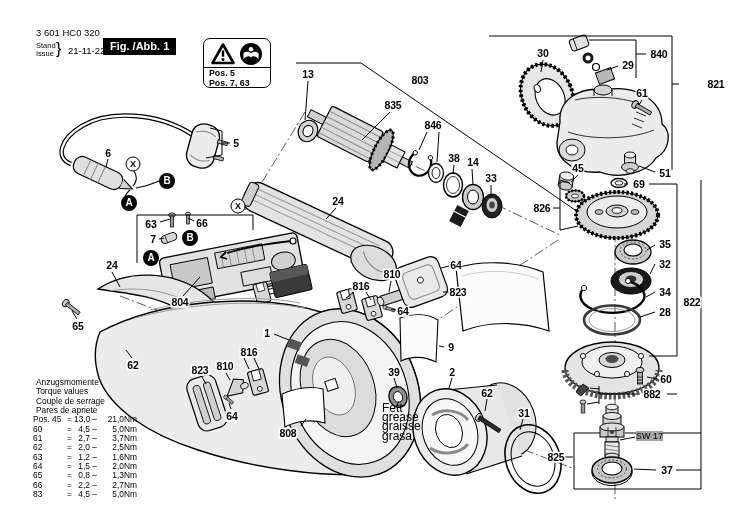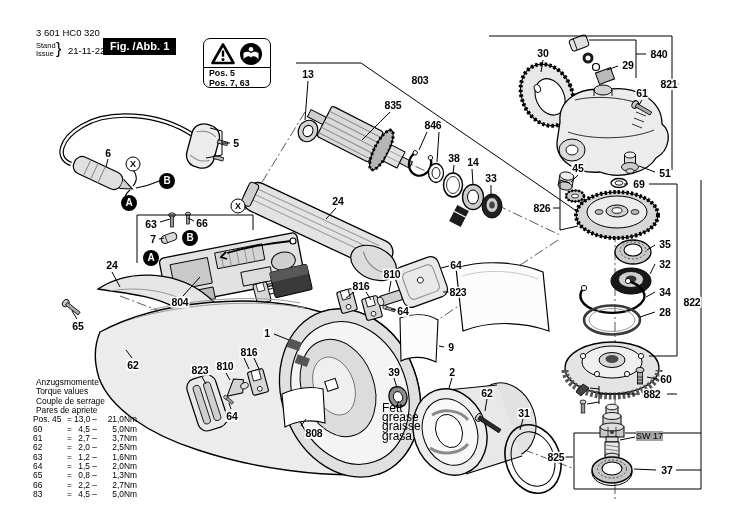--- a/index.html
+++ b/index.html
@@ -492,21 +492,21 @@
       <div class="callout" style="left: 308px; top: 74px;">13</div>
       <div class="callout" style="left: 420px; top: 80px;">803</div>
       <div class="callout" style="left: 393px; top: 105px;">835</div>
       <div class="callout" style="left: 433px; top: 125px;">846</div>
       <div class="callout" style="left: 454px; top: 158px;">38</div>
       <div class="callout" style="left: 473px; top: 162px;">14</div>
       <div class="callout" style="left: 491px; top: 178px;">33</div>
       <div class="callout" style="left: 543px; top: 53px;">30</div>
       <div class="callout" style="left: 659px; top: 54px;">840</div>
       <div class="callout" style="left: 628px; top: 65px;">29</div>
-      <div class="callout" style="left: 669px; top: 84px;">821</div>
+      <div class="callout" style="left: 716px; top: 84px;">821</div>
       <div class="callout" style="left: 642px; top: 93px;">61</div>
       <div class="callout" style="left: 578px; top: 168px;">45</div>
       <div class="callout" style="left: 665px; top: 173px;">51</div>
       <div class="callout" style="left: 639px; top: 184px;">69</div>
       <div class="callout" style="left: 542px; top: 208px;">826</div>
       <div class="callout" style="left: 665px; top: 244px;">35</div>
       <div class="callout" style="left: 665px; top: 264px;">32</div>
       <div class="callout" style="left: 665px; top: 292px;">34</div>
       <div class="callout" style="left: 665px; top: 312px;">28</div>
       <div class="callout" style="left: 692px; top: 302px;">822</div>
@@ -521,21 +521,21 @@
       <div class="callout" style="left: 153px; top: 239px;">7</div>
       <div class="callout" style="left: 180px; top: 302px;">804</div>
       <div class="callout" style="left: 112px; top: 265px;">24</div>
       <div class="callout" style="left: 338px; top: 201px;">24</div>
       <div class="callout" style="left: 78px; top: 326px;">65</div>
       <div class="callout" style="left: 133px; top: 365px;">62</div>
       <div class="callout" style="left: 200px; top: 370px;">823</div>
       <div class="callout" style="left: 225px; top: 366px;">810</div>
       <div class="callout" style="left: 249px; top: 352px;">816</div>
       <div class="callout" style="left: 232px; top: 416px;">64</div>
-      <div class="callout" style="left: 314px; top: 433px;">808</div>
+      <div class="callout" style="left: 288px; top: 433px;">808</div>
       <div class="callout" style="left: 267px; top: 333px;">1</div>
       <div class="callout" style="left: 361px; top: 286px;">816</div>
       <div class="callout" style="left: 392px; top: 274px;">810</div>
       <div class="callout" style="left: 403px; top: 311px;">64</div>
       <div class="callout" style="left: 456px; top: 265px;">64</div>
       <div class="callout" style="left: 458px; top: 292px;">823</div>
       <div class="callout" style="left: 451px; top: 347px;">9</div>
       <div class="callout" style="left: 394px; top: 372px;">39</div>
       <div class="callout" style="left: 452px; top: 372px;">2</div>
       <div class="callout" style="left: 487px; top: 393px;">62</div>

